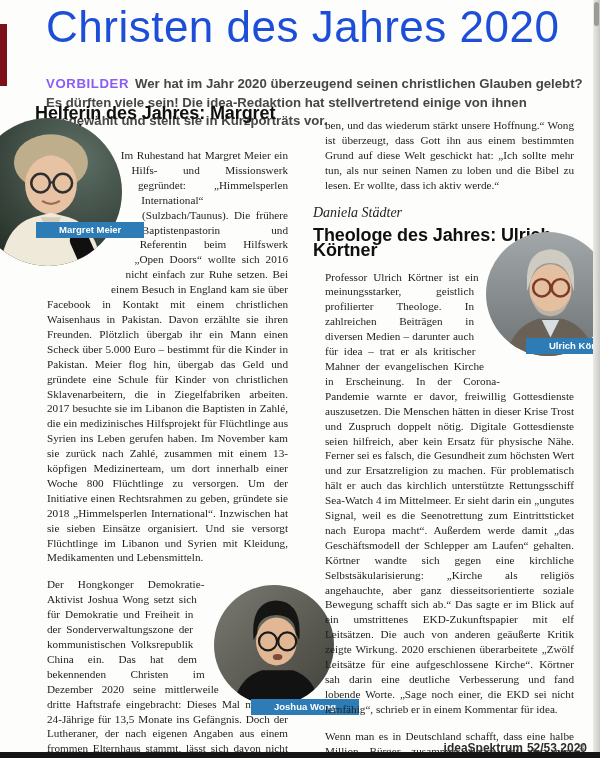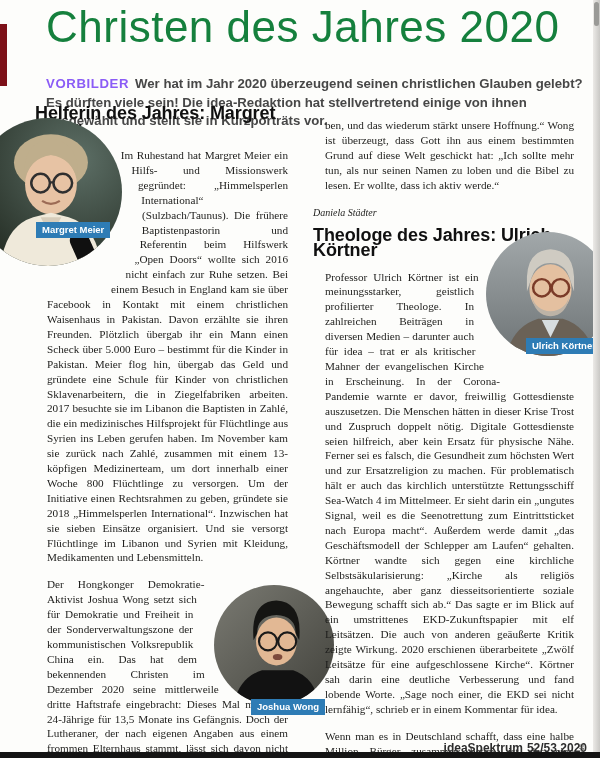--- a/index.html
+++ b/index.html
@@ -4,21 +4,21 @@
 <style>
   html,body{margin:0;padding:0;background:#e9e8e5;}
   .page{
     position:relative;width:600px;height:758px;background:#fdfdfb;
     overflow:hidden;font-family:"Liberation Sans",sans-serif;color:#1d1d1b;
   }
   
   .title{
     margin:0;position:absolute;left:46px;top:2px;
     font-family:"Liberation Sans",sans-serif;font-weight:400;
-    font-size:44px;letter-spacing:.5px;color:#15803d;white-space:nowrap;
+    font-size:44px;letter-spacing:.5px;color:#1d4ed8;white-space:nowrap;
   }
   .intro{
     position:absolute;left:46px;top:62px;width:538px;
     font-size:13.2px;line-height:18.5px;font-weight:600;color:#474747;
   }
   .kicker{color:#8b5cf6;font-weight:700;letter-spacing:.6px;margin-right:6px;}
   
   .columns{
     position:absolute;left:35px;top:106px;width:551px;
     display:flex;column-gap:13px;align-items:flex-start;
@@ -28,39 +28,39 @@
   .sec{position:relative;}
   h3.sechead{
     margin:0 0 3px;font-size:18px;line-height:15px;font-weight:700;color:#101010;
     font-family:"Liberation Sans",sans-serif;letter-spacing:-.1px;
   }
   .body{
     font-family:"Liberation Serif",serif;font-size:11.2px;line-height:14.9px;
     text-align:justify;color:#1d1d1b;margin:12px;
   }
   .author{
-    font-family:"Liberation Serif",serif;font-style:italic;font-size:10px;
+    font-family:"Liberation Serif",serif;font-style:italic;font-size:14px;
     line-height:15px;margin:1px 0 8px;color:#1d1d1b;
   }
   .mt{margin-top:8px;}
   
   .spacer{display:block;}
   .sp-meier{float:left;width:96px;height:148px;shape-outside:circle(82px at 13px 70px);}
   .sp-wong{float:right;width:95px;height:118px;shape-outside:circle(66px at 66px 52px);}
   .sp-koertner{float:right;width:100px;height:116px;shape-outside:circle(68px at 64px 48px);}
   .head-indent{margin-left:62px;}
   
   .photo{position:absolute;border-radius:50%;overflow:hidden;}
   .photo svg{display:block;width:100%;height:100%;}
   .ph-meier{left:-61px;top:12px;width:148px;height:148px;}
   .ph-wong{left:179px;top:8px;width:120px;height:120px;}
   .ph-koertner{left:173px;top:4px;width:124px;height:124px;}
   .plabel{
     position:absolute;background:#2e7cb5;color:#fff;font-size:9.5px;font-weight:700;
-    padding:2px 6px 3px;white-space:nowrap;font-family:"Liberation Sans",sans-serif;
+    padding:2px 23px 3px;white-space:nowrap;font-family:"Liberation Sans",sans-serif;
   }
   .pl-meier{left:1px;top:116px;}
   .pl-wong{left:216px;top:122px;}
   .pl-koertner{left:213px;top:110px;}
   
   .red-strip{position:absolute;left:0;top:24px;width:7px;height:62px;background:#7d1118;}
   .bottombar{position:absolute;left:0;right:0;bottom:0;height:6px;background:#141414;}
   .scan-edge{position:absolute;top:0;bottom:0;right:0;width:7px;
     background:linear-gradient(90deg,#eceae7,#c9c8c5);}
   .scan-thumb{position:absolute;top:2px;right:1px;width:5px;height:24px;border-radius:3px;background:#9a9a97;}

